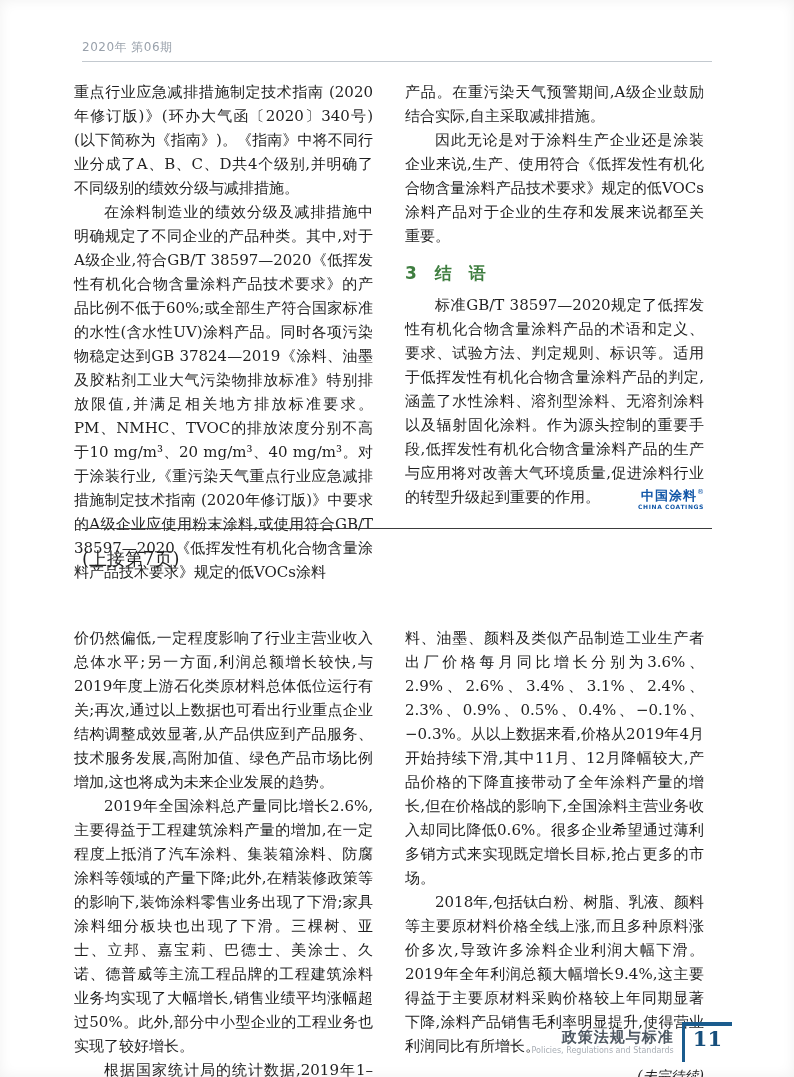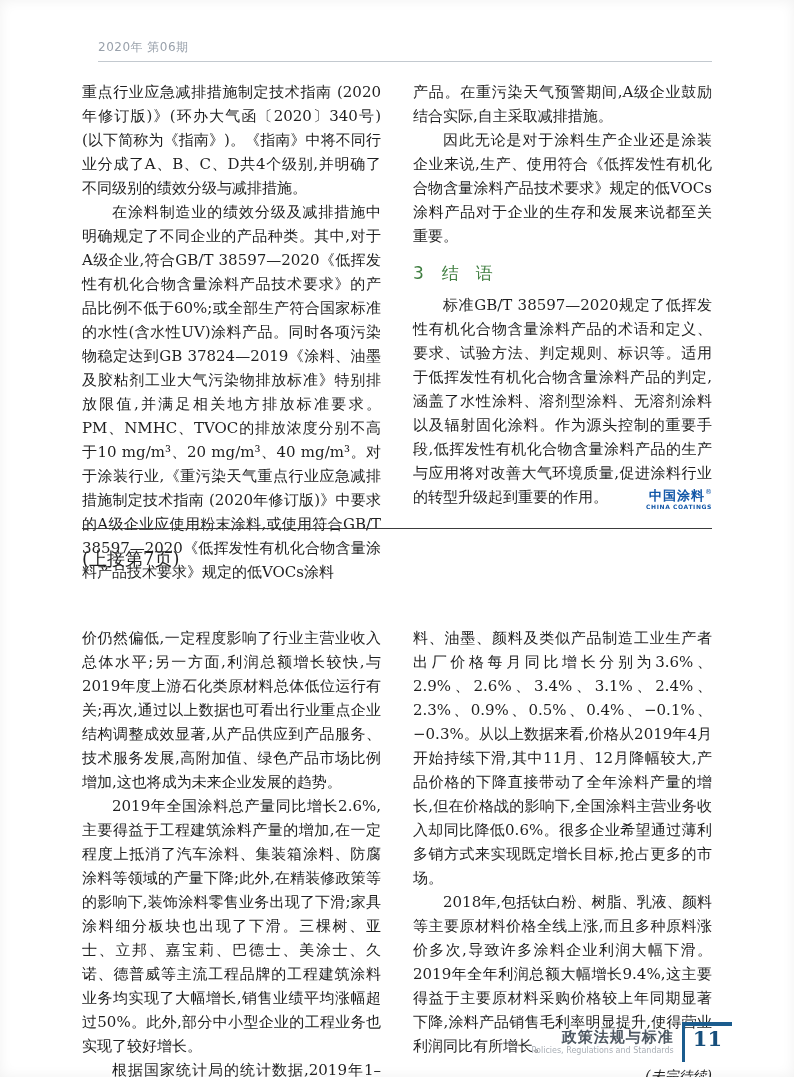--- a/index.html
+++ b/index.html
@@ -11,58 +11,58 @@
     width: 794px;
     height: 1077px;
     background: #ffffff;
     box-shadow: inset 0 0 14px rgba(0,0,0,0.06);
     overflow: hidden;
   }
 
   
   .header {
     position: absolute;
-    left: 98px; right: 82px; top: 38px;
+    left: 82px; right: 82px; top: 38px;
     height: 24px;
     border-bottom: 1px solid #c3c9cf;
     display: flex;
     justify-content: space-between;
     align-items: flex-end;
     padding-bottom: 5px;
     font-family: "DejaVu Sans", "Liberation Sans", sans-serif;
     font-size: 12px;
     color: #99a1ab;
     letter-spacing: 0.5px;
   }
 
   
   .two-col {
     position: absolute;
-    left: 82px;
+    left: 74px;
     width: 630px;
     display: flex;
     gap: 32px;
   }
   #top-section { top: 80px; }
   #bottom-section { top: 626px; }
 
   .col {
     width: 303px;
     font-size: 15px;
     line-height: 24px;
     text-align: justify;
     color: #1f1f1f;
   }
   .col p.indent { text-indent: 2em; }
 
   .section-heading {
     font-family: "DejaVu Sans", "Liberation Sans", sans-serif;
     color: #3e7d3f;
     font-size: 17px;
-    font-weight: normal;
+    font-weight: bold;
     margin-top: 14px;
     margin-bottom: 9px;
     line-height: 22px;
   }
   .section-heading .sec-no { margin-right: 18px; }
 
   
   .brand {
     text-align: right;
     color: #1257a8;

